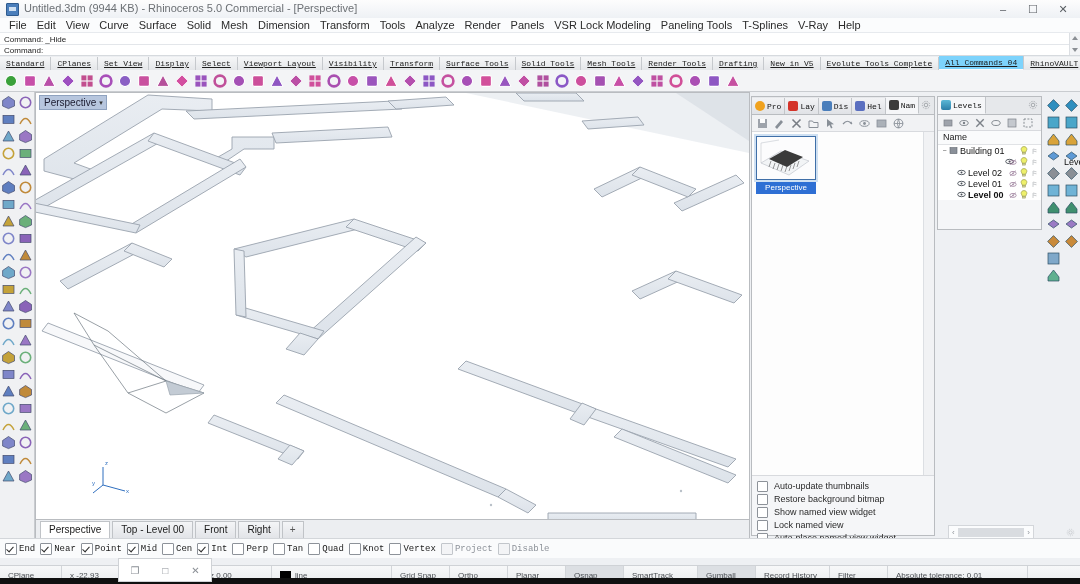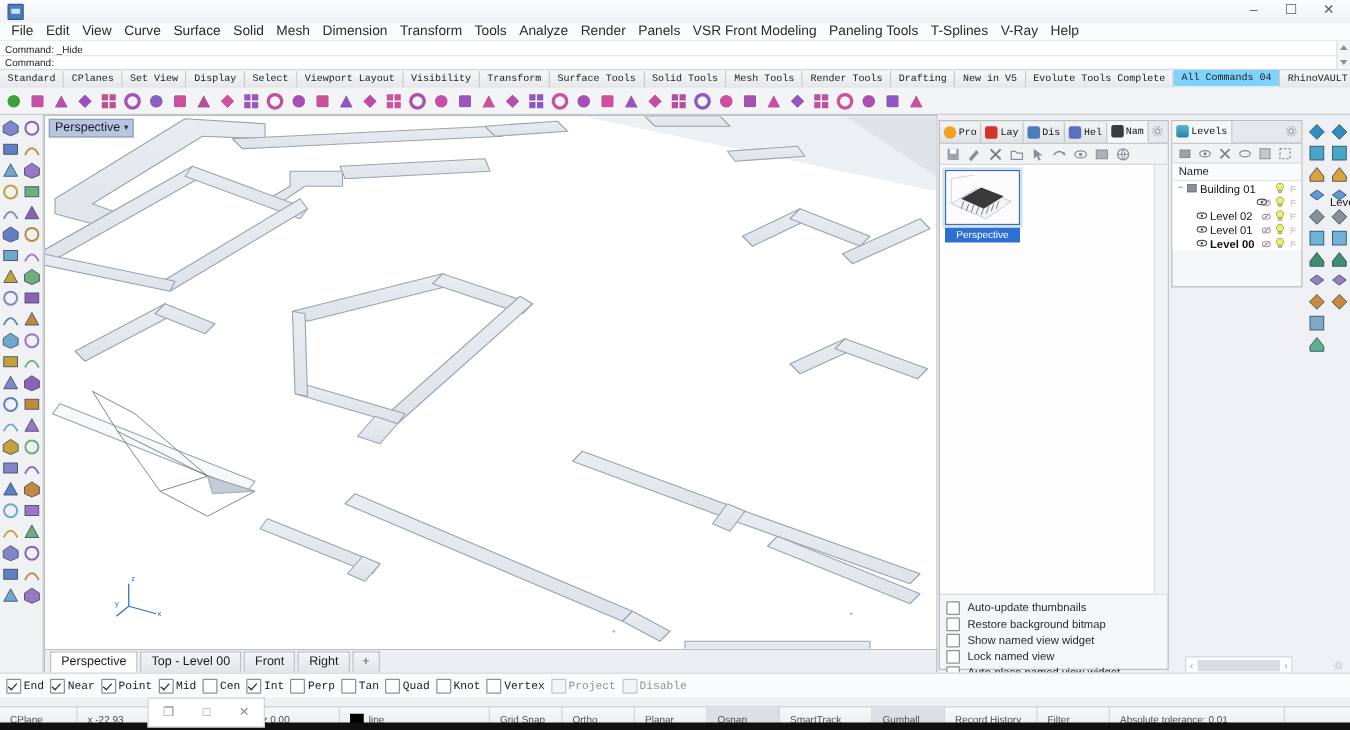--- a/index.html
+++ b/index.html
@@ -75,20 +75,21 @@
     background:#eceef1;border-bottom:1px solid #c9ccd0;
     display:flex;align-items:flex-end;
   }
   .tbtab{
     font-family:"Liberation Mono",monospace;
     font-size:8px;color:#1d1d1d;line-height:13px;height:13px;
     padding:0 6px;white-space:nowrap;
     border-right:1px solid #c6c9cd;
     background:linear-gradient(#f6f7f8,#e4e6e9);
     cursor:default;
+    text-decoration:underline;
   }
   .tbtab.active{background:#7dd3fc;border-bottom:1px solid #fafbfc;}
 
   
   .tbicons{
     position:absolute;left:0;top:70px;width:1080px;height:22px;
     background:#f3f4f6;border-bottom:1px solid #c9ccd0;
     display:flex;align-items:center;padding-left:3px;box-sizing:border-box;
   }
   .ticn{
@@ -286,20 +287,21 @@
   .navarrows .mid{flex:1;height:9px;background:#d9dce0;margin:0 3px;}
   .gearfar{position:absolute;left:1066px;top:528px;width:9px;height:9px;opacity:.4;}
 </style>
 </head>
 <body>
 
 <div class="app">
 
   <div class="titlebar">
     <div class="ticon"></div>
+    <div class="ttext">Untitled.3dm (9944 KB) - Rhinoceros 5.0 Commercial - [Perspective]</div>
     <div class="wbtns">
       <div class="wbtn">
           <span>–</span>
         </div>
       <div class="wbtn">
           <span>☐</span>
         </div>
       <div class="wbtn close">
           <span>✕</span>
         </div>
@@ -313,21 +315,21 @@
       <div class="menuitem">Curve</div>
       <div class="menuitem">Surface</div>
       <div class="menuitem">Solid</div>
       <div class="menuitem">Mesh</div>
       <div class="menuitem">Dimension</div>
       <div class="menuitem">Transform</div>
       <div class="menuitem">Tools</div>
       <div class="menuitem">Analyze</div>
       <div class="menuitem">Render</div>
       <div class="menuitem">Panels</div>
-      <div class="menuitem">VSR Front Modeling</div>
+      <div class="menuitem">VSR Lock Modeling</div>
       <div class="menuitem">Paneling Tools</div>
       <div class="menuitem">T-Splines</div>
       <div class="menuitem">V-Ray</div>
       <div class="menuitem">Help</div>
     </div>
 
   <div class="cmdarea">
     <div class="cmdline l1">Command: _Hide</div>
     <div class="cmdsep"></div>
     <div class="cmdline l2">Command:</div>

